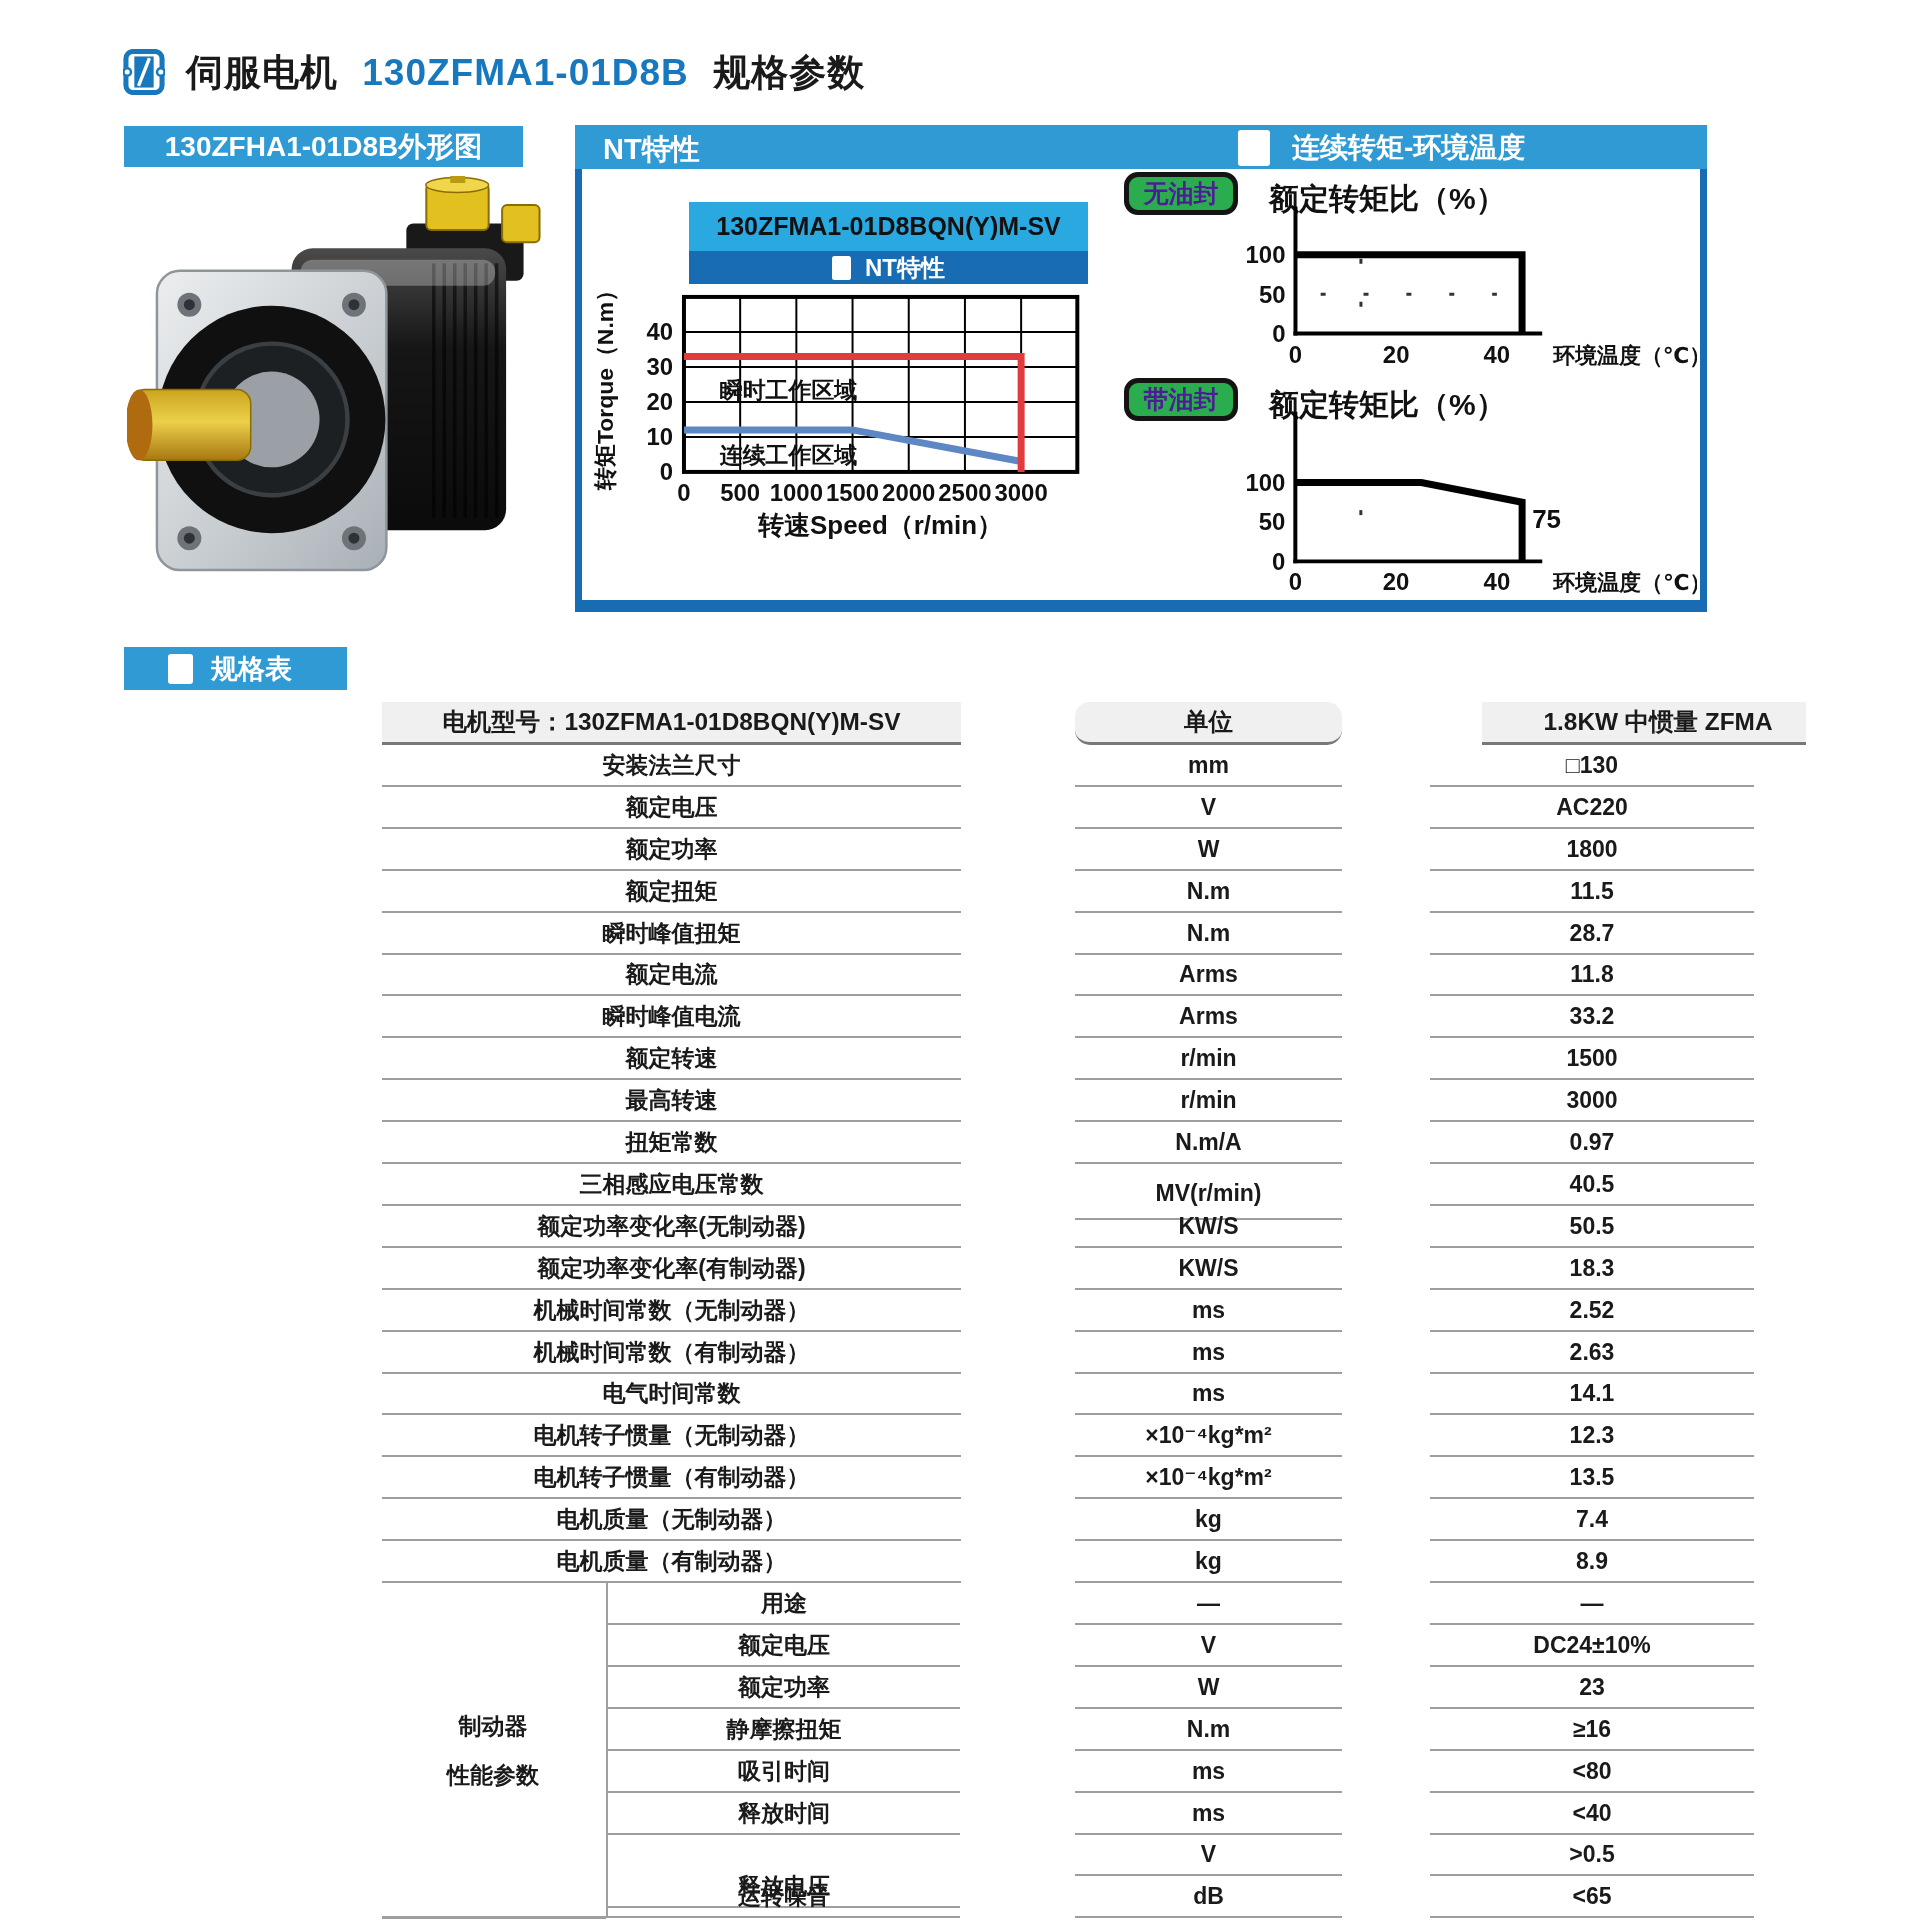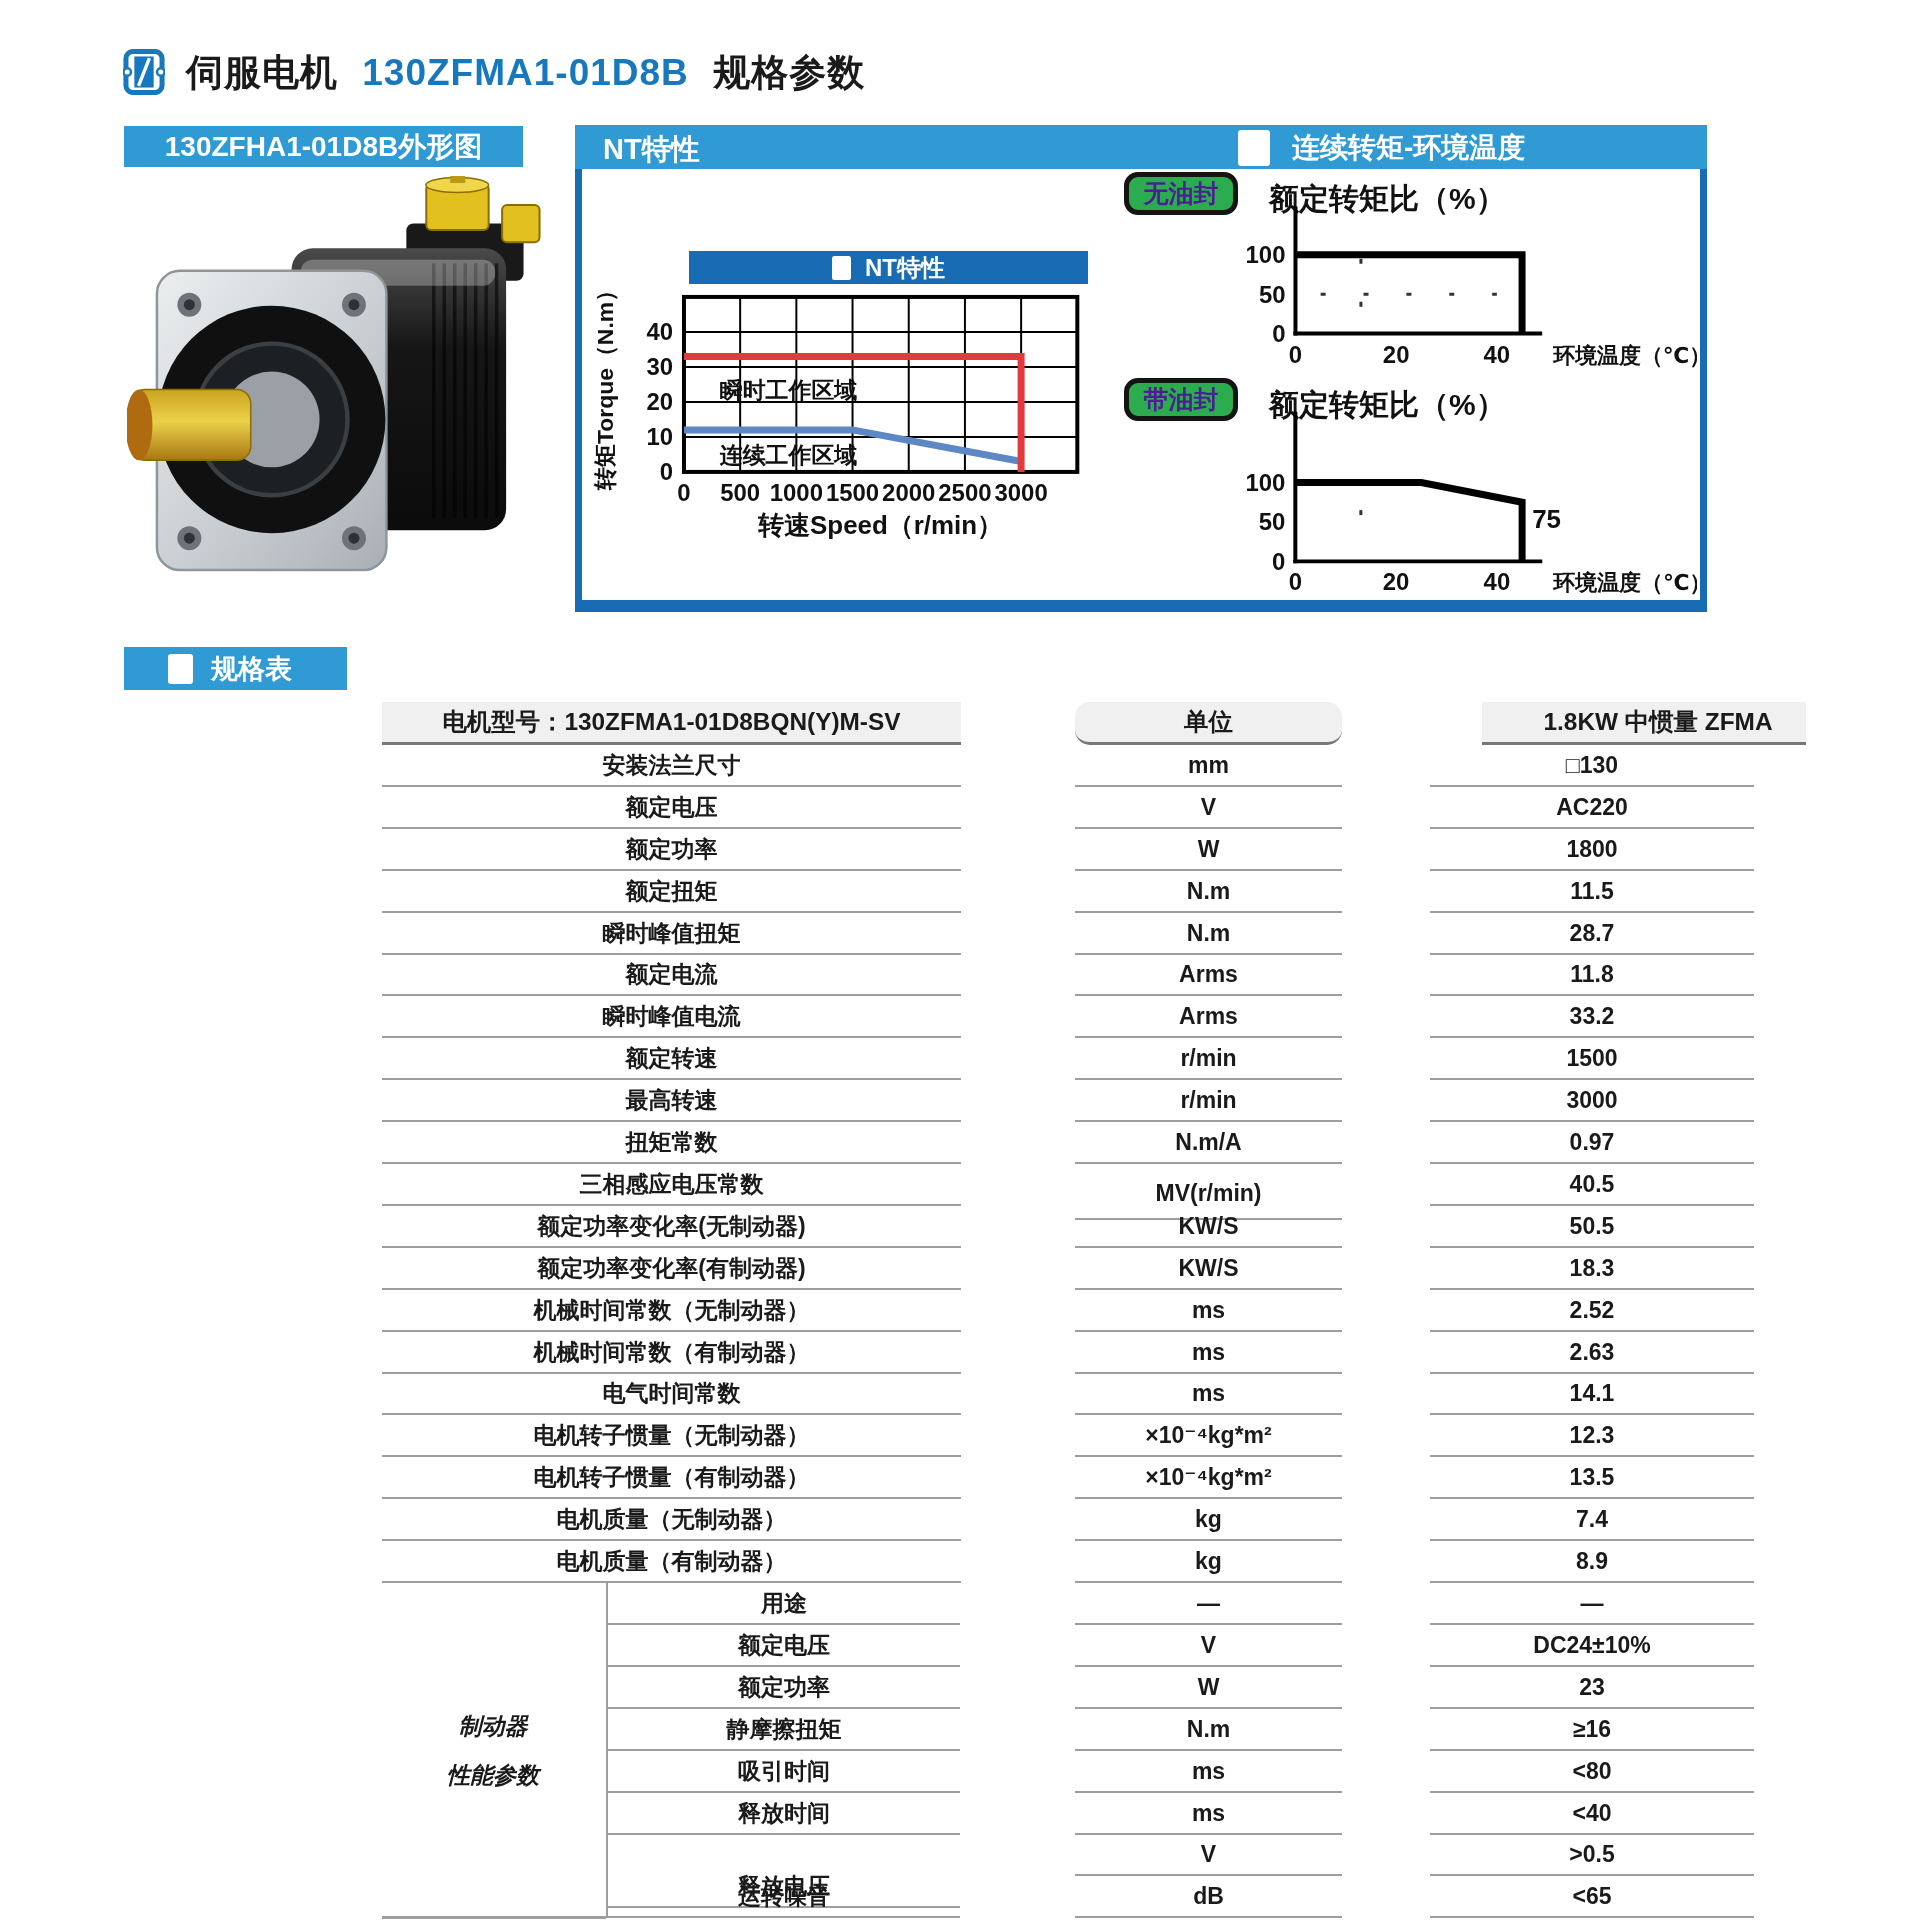--- a/index.html
+++ b/index.html
@@ -112,20 +112,21 @@
   <div class="abs side" style="left:0;top:475px;width:1132px;height:12px;"></div>
 
   <div id="panel-topbar" class="abs">
     <div class="t1">NT特性</div>
     <div class="rgroup">
       <div class="wsq"></div>
       <div class="t2">连续转矩-环境温度</div>
     </div>
   </div>
 
+  <div id="nt-title-box" class="abs">130ZFMA1-01D8BQN(Y)M-SV</div>
   <div id="nt-dark-bar" class="abs">
     <div class="wsq"></div>
     <span>NT特性</span>
   </div>
 
   <div class="abs" id="nt-chart-mount" style="left:14px;top:150px;"><svg width="509" height="344" viewBox="0 0 1020 690">
         <line x1="190" y1="44" x2="190" y2="395" stroke="#000" stroke-width="4"></line>
         <line x1="302.7142857142857" y1="44" x2="302.7142857142857" y2="395" stroke="#000" stroke-width="4"></line>
         <line x1="415.42857142857144" y1="44" x2="415.42857142857144" y2="395" stroke="#000" stroke-width="4"></line>
         <line x1="528.1428571428571" y1="44" x2="528.1428571428571" y2="395" stroke="#000" stroke-width="4"></line>
@@ -257,21 +258,21 @@
     <div class="cell" style="left: 1048px; top: 713px; width: 324px; height: 42px;">12.3</div>
     <div class="cell" style="left: 0px; top: 755px; width: 579px; height: 42px;">电机转子惯量（有制动器）</div>
     <div class="cell" style="left: 693px; top: 755px; width: 267px; height: 42px;">×10⁻⁴kg*m²</div>
     <div class="cell" style="left: 1048px; top: 755px; width: 324px; height: 42px;">13.5</div>
     <div class="cell" style="left: 0px; top: 797px; width: 579px; height: 42px;">电机质量（无制动器）</div>
     <div class="cell" style="left: 693px; top: 797px; width: 267px; height: 42px;">kg</div>
     <div class="cell" style="left: 1048px; top: 797px; width: 324px; height: 42px;">7.4</div>
     <div class="cell" style="left: 0px; top: 839px; width: 579px; height: 42px;">电机质量（有制动器）</div>
     <div class="cell" style="left: 693px; top: 839px; width: 267px; height: 42px;">kg</div>
     <div class="cell" style="left: 1048px; top: 839px; width: 324px; height: 42px;">8.9</div>
-    <div class="cell" style="left: 0px; top: 881px; width: 222px; height: 335px; border-bottom: none; flex-direction: column; gap: 18px; font-style: italic;">
+    <div class="cell" style="left: 0px; top: 881px; width: 222px; height: 335px; border-bottom: none; flex-direction: column; gap: 18px;">
       <div>制动器</div>
       <div>性能参数</div>
     </div>
     <div style="position: absolute; left: 224px; top: 881px; width: 2px; height: 335px; background: rgb(158, 158, 158);"></div>
     <div class="cell" style="left: 226px; top: 881px; width: 352px; height: 42px;">用途</div>
     <div class="cell" style="left: 693px; top: 881px; width: 267px; height: 42px;">—</div>
     <div class="cell" style="left: 1048px; top: 881px; width: 324px; height: 42px;">—</div>
     <div class="cell" style="left: 226px; top: 923px; width: 352px; height: 42px;">额定电压</div>
     <div class="cell" style="left: 693px; top: 923px; width: 267px; height: 42px;">V</div>
     <div class="cell" style="left: 1048px; top: 923px; width: 324px; height: 42px;">DC24±10%</div>

